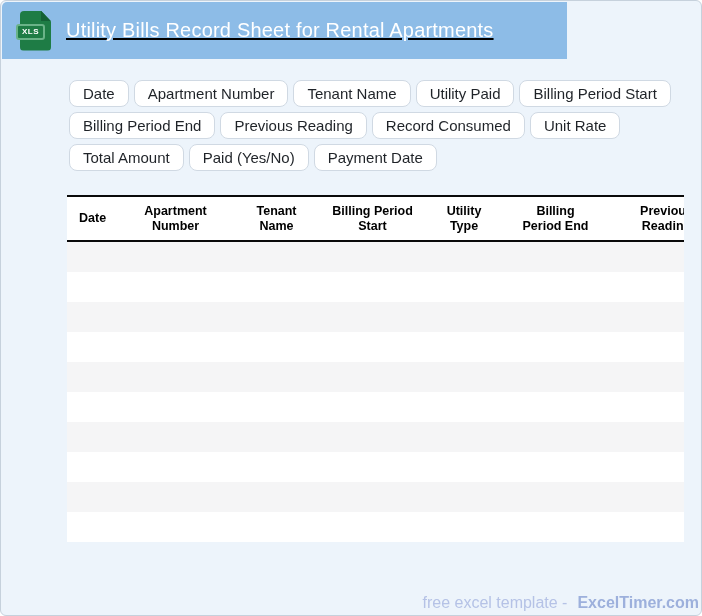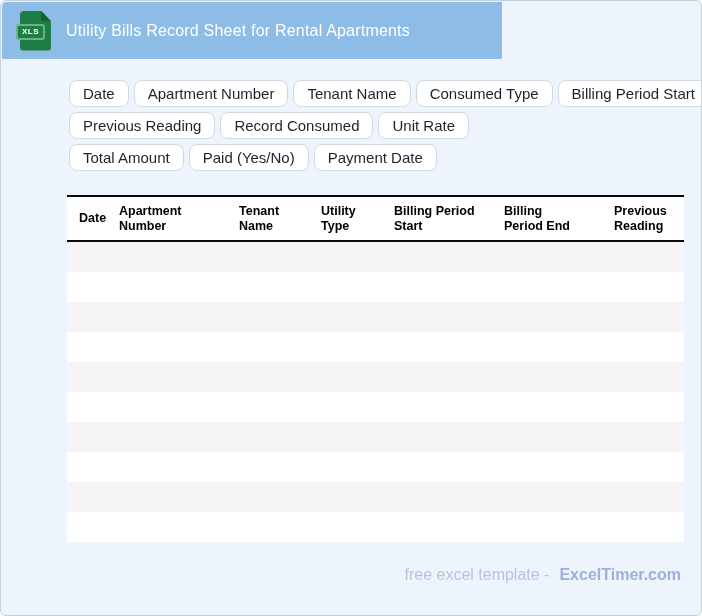--- a/index.html
+++ b/index.html
@@ -26,24 +26,24 @@
     position:relative;
     width:702px;height:616px;
     background:var(--page_bg);
     border:1px solid var(--card_border);
     border-radius:6px;
     overflow:hidden;
   }
   
   .banner{
     position:absolute;left:1px;top:1px;
-    width:500px;height:57px;
+    width:565px;height:57px;
     background:var(--banner_blue);
     border-top-left-radius:5px;
-    display:flex;align-items:center;
+    display:flex;align-items:center;text-decoration:underline;
   }
   .file-icon{position:relative;width:31px;height:40px;margin-left:18px;flex:none;}
   .file-icon .doc{
     position:absolute;inset:0;
     background:var(--icon_green);
     border-radius:4px;
     clip-path:polygon(0 0,67% 0,100% 27%,100% 100%,0 100%);
   }
   .file-icon .fold{
     position:absolute;top:0;right:0;width:33%;height:27%;
@@ -53,21 +53,21 @@
   .file-icon .tag{
     position:absolute;left:-4px;top:13px;
     background:var(--icon_green);
     border:2px solid #6ab388;
     border-radius:3px;
     color:#fff;font-size:8px;font-weight:bold;
     line-height:1;padding:2px 4px;letter-spacing:.5px;
   }
   .banner-title{
     color:var(--title_text);
-    font-size:16px;font-weight:500;
+    font-size:20px;font-weight:500;
     margin-left:15px;letter-spacing:.2px;
     white-space:nowrap;
   }
   
   .chips{position:absolute;left:68px;top:79px;width:632px;}
   .chip-row{display:flex;gap:5px;margin-bottom:5px;}
   .chip{
     background:var(--chip_bg);
     border:1px solid var(--chip_border);
     border-radius:8px;
@@ -83,64 +83,65 @@
     overflow:hidden;background:var(--table_bg);
   }
   .thead{
     display:flex;
     border-top:2px solid var(--header_border);
     border-bottom:2px solid var(--header_border);
     height:47px;width:660px;
   }
   .th{
     flex:none;display:flex;flex-direction:column;
-    justify-content:center;align-items:flex-start;
+    justify-content:center;align-items:center;
     padding-right:7px;
     font-size:12.5px;font-weight:bold;color:var(--header_text);
     line-height:1.18;text-align:right;
   }
   .th.col1{align-items:flex-start;text-align:left;padding-left:12px;padding-right:0;}
   .col1{width:52px;}.col2{width:120px;}.col3{width:82px;}.col4{width:73px;}
   .col5{width:110px;}.col6{width:110px;}.col7{width:112px;}
   .tbody{width:660px;}
   .tr{height:30px;}
   .tr:nth-child(odd){background:var(--stripe_gray);}
   .tr:nth-child(even){background:var(--table_bg);}
   
   .footer{
-    position:absolute;right:20px;top:565px;
+    position:absolute;right:2px;top:565px;
     font-size:16px;display:flex;align-items:baseline;
     white-space:nowrap;
   }
   .footer-caption{color:var(--footer_text);font-weight:400;}
-  .brand{color:var(--brand_text);font-weight:bold;margin-left:10px;text-decoration:none;}
+  .brand{color:var(--brand_text);font-weight:bold;margin-left:10px;text-decoration:none;margin-top:28px;}
 </style>
 </head>
 <body>
 
 <div class="card">
 
   <div class="banner">
     <div class="file-icon">
       <div class="doc"></div>
       <div class="fold"></div>
       <div class="tag">XLS</div>
     </div>
     <div class="banner-title">Utility Bills Record Sheet for Rental Apartments</div>
   </div>
 
   <div class="chips">
     <div class="chip-row">
         <div class="chip">Date</div>
         <div class="chip">Apartment Number</div>
         <div class="chip">Tenant Name</div>
-        <div class="chip">Consumed Type</div>
+        <div class="chip">Utility Paid</div>
         <div class="chip">Billing Period Start</div>
       </div>
     <div class="chip-row">
+        <div class="chip">Billing Period End</div>
         <div class="chip">Previous Reading</div>
         <div class="chip">Record Consumed</div>
         <div class="chip">Unit Rate</div>
       </div>
     <div class="chip-row">
         <div class="chip">Total Amount</div>
         <div class="chip">Paid (Yes/No)</div>
         <div class="chip">Payment Date</div>
       </div>
   </div>
@@ -151,28 +152,28 @@
           <div>Date</div>
         </div>
         <div class="th col2">
           <div>Apartment</div>
           <div>Number</div>
         </div>
         <div class="th col3">
           <div>Tenant</div>
           <div>Name</div>
         </div>
+        <div class="th col5">
+          <div>Billing Period</div>
+          <div>Start</div>
+        </div>
         <div class="th col4">
           <div>Utility</div>
           <div>Type</div>
         </div>
-        <div class="th col5">
-          <div>Billing Period</div>
-          <div>Start</div>
-        </div>
         <div class="th col6">
           <div>Billing</div>
           <div>Period End</div>
         </div>
         <div class="th col7">
           <div>Previous</div>
           <div>Reading</div>
         </div>
       </div>
     <div class="tbody">

